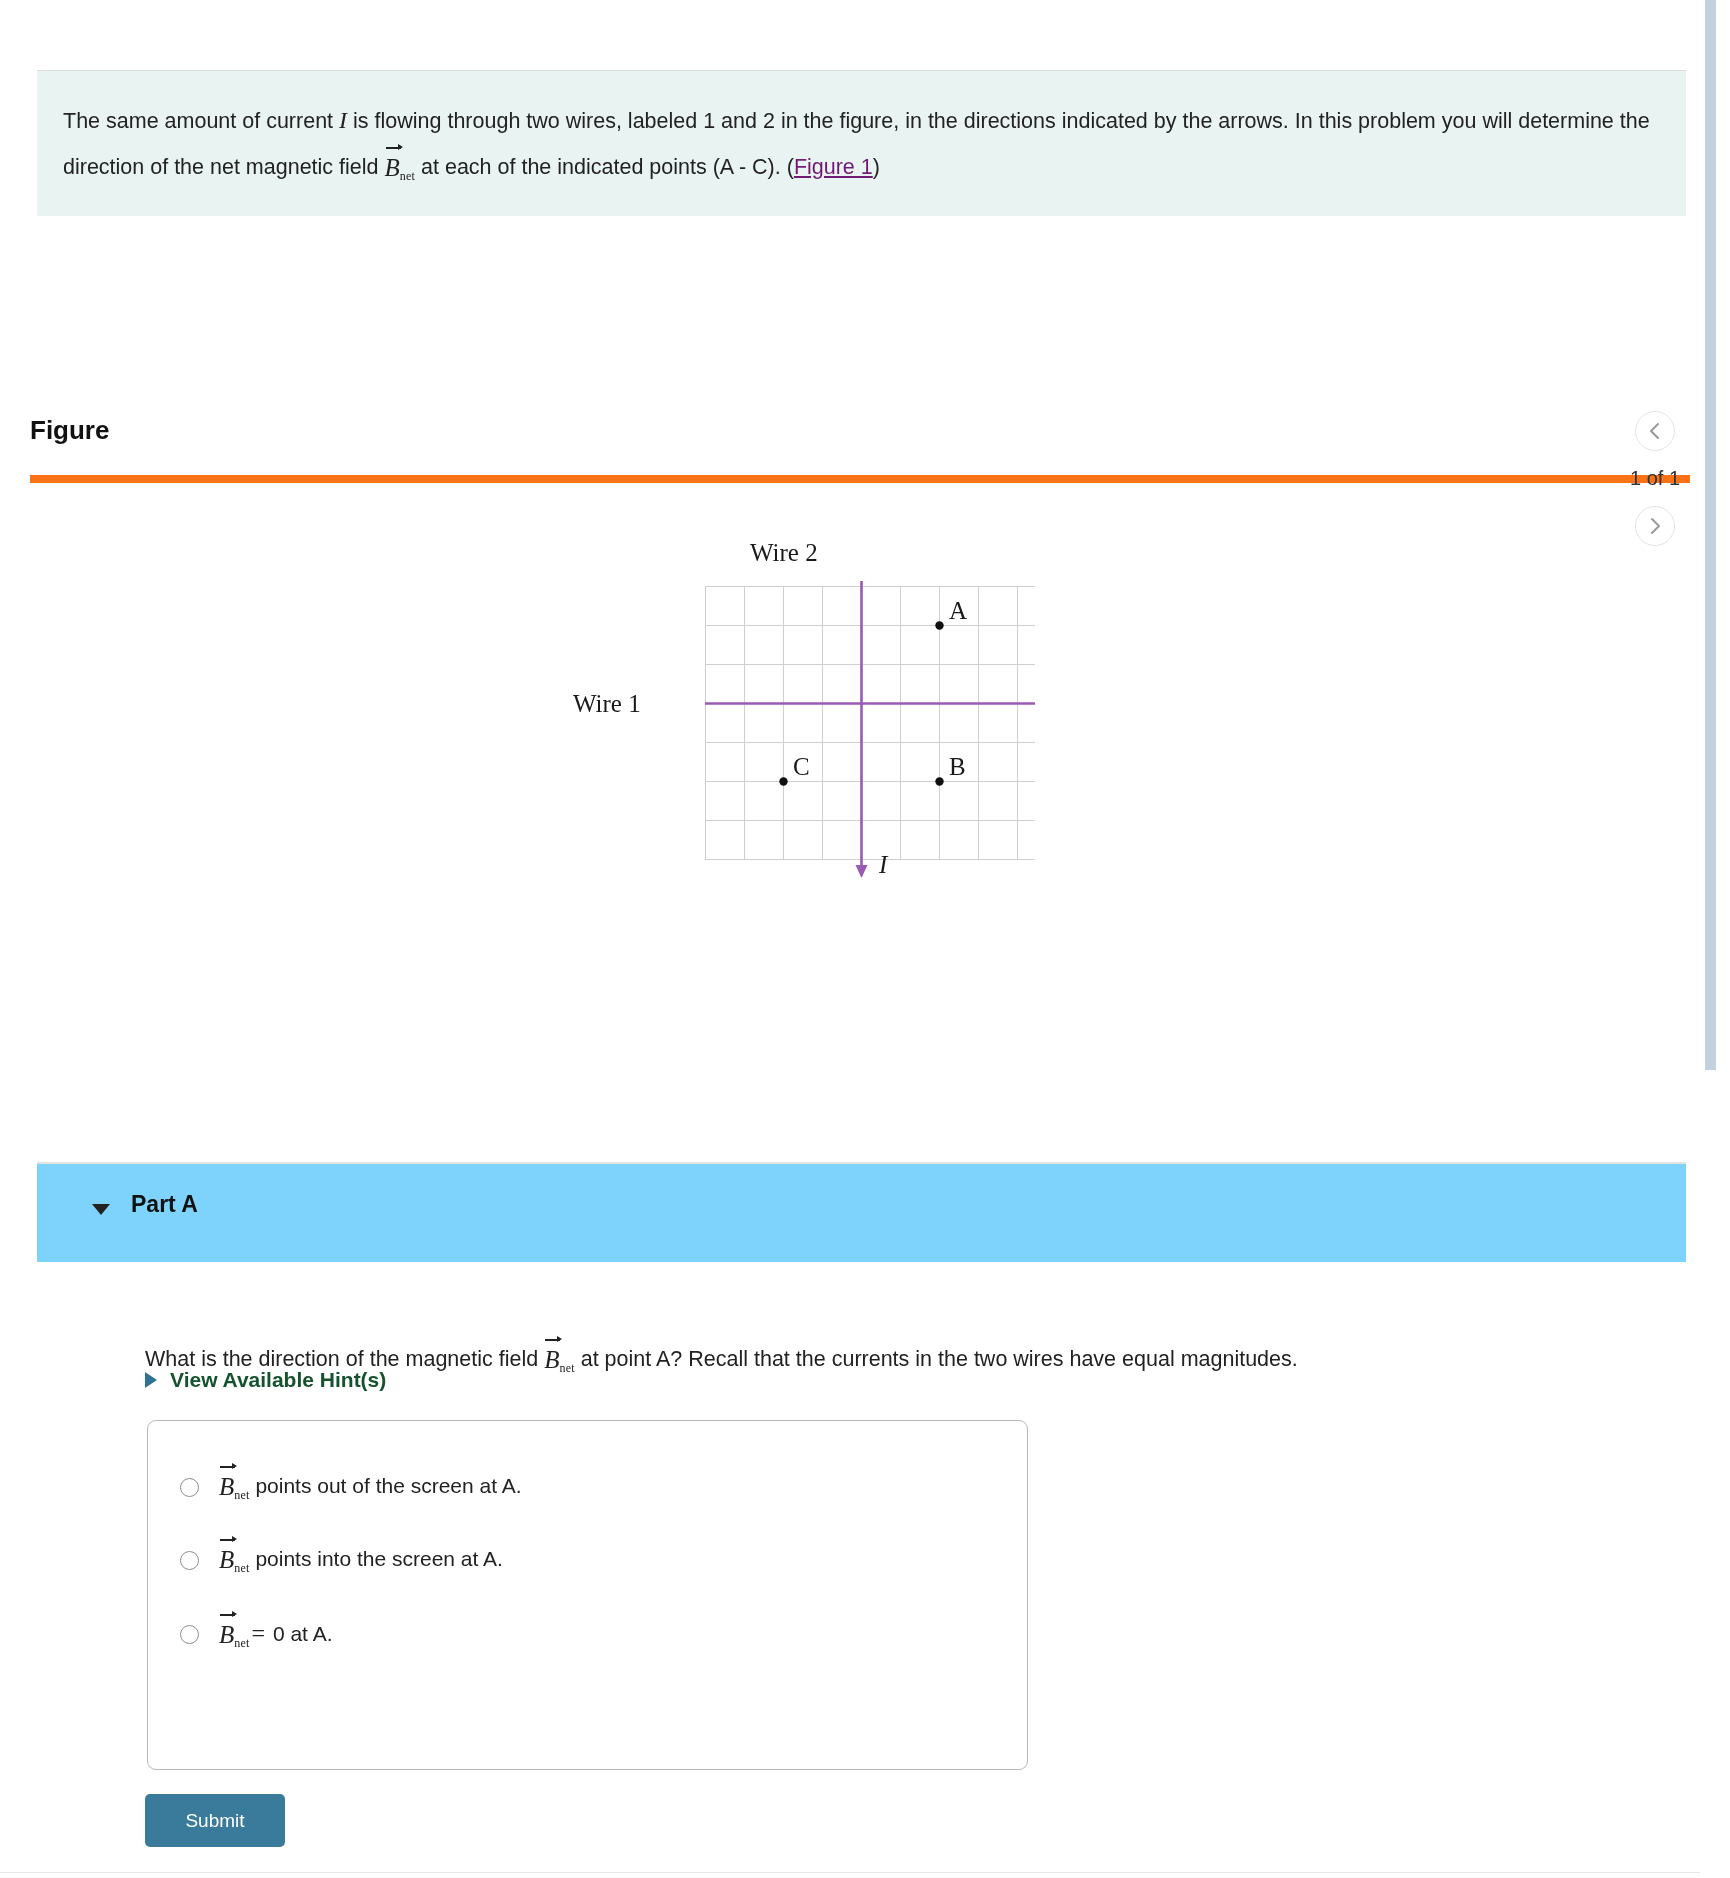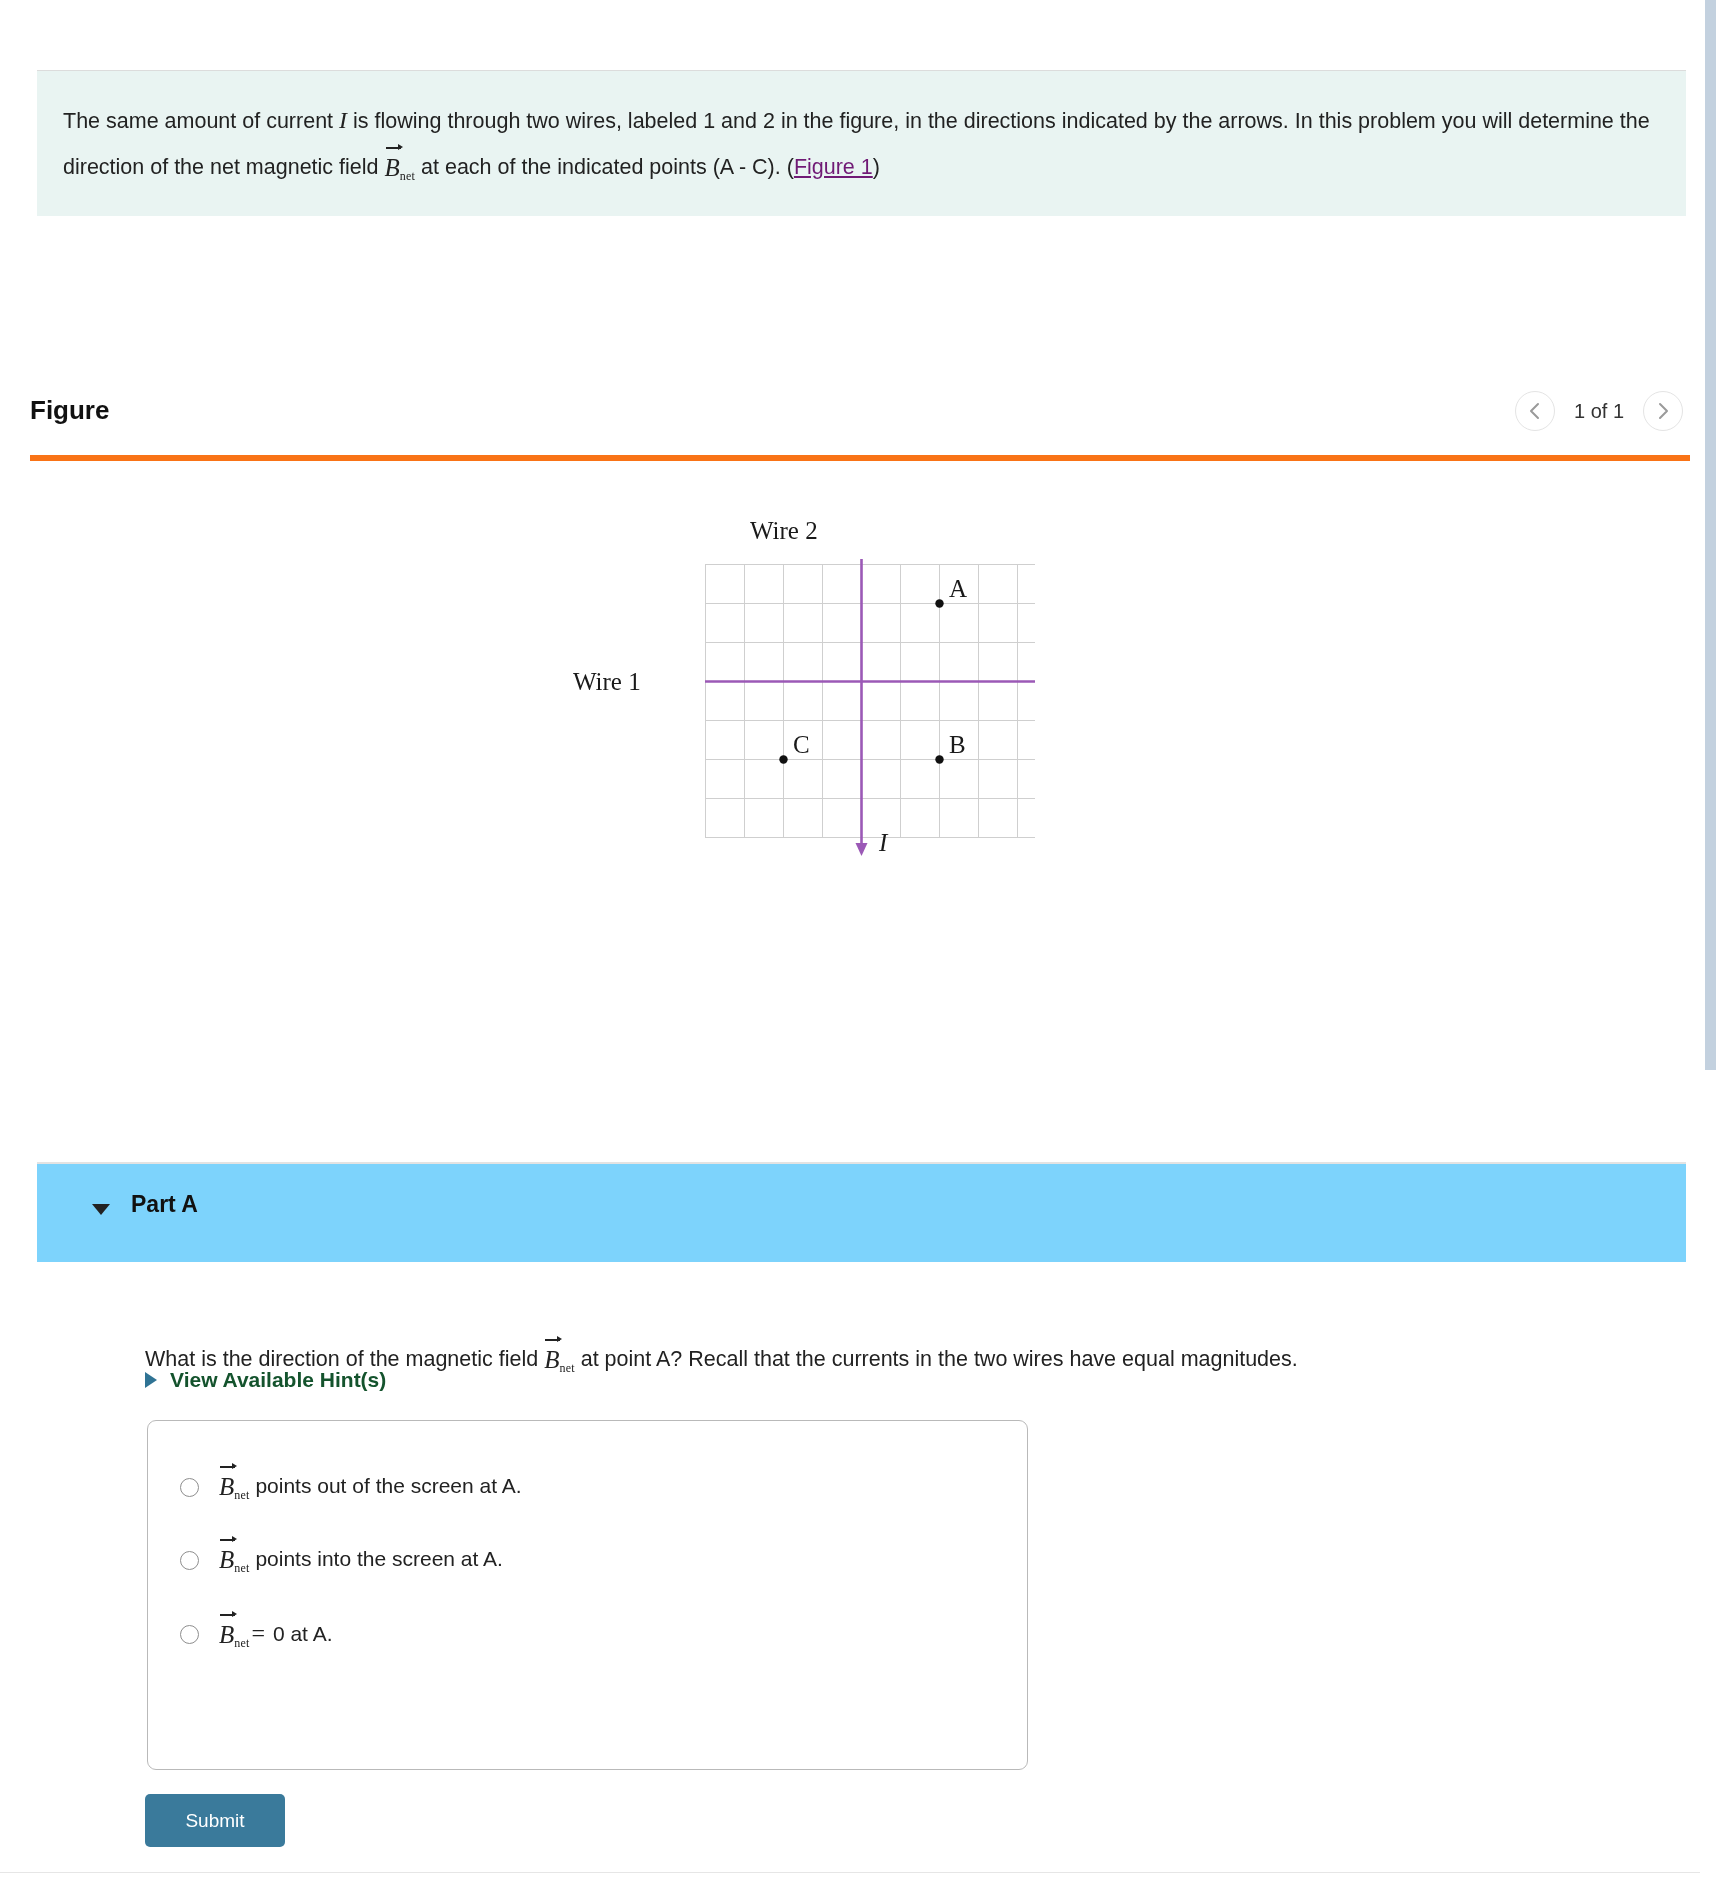--- a/index.html
+++ b/index.html
@@ -97,37 +97,39 @@
   
   .figure-section {
     position: absolute;
     left: 30px;
     top: 393px;
     width: 1660px;
   }
   .figure-head {
     position: relative;
     height: 62px;
-    border-bottom: 6px solid #f97316;
+    border-bottom: 8px solid #f97316;
+    margin-top: 20px;
   }
   .figure-title {
     position: absolute;
     left: 0;
     top: 2px;
     font-size: 26px;
     font-weight: bold;
     color: #111;
   }
   .figure-nav {
     position: absolute;
     right: 7px;
     top: -2px;
     display: flex;
     align-items: center;
     gap: 16px;
+    flex-direction: column;
   }
   .nav-circle {
     width: 40px;
     height: 40px;
     border-radius: 50%;
     border: 1.5px solid #e4e4e4;
     background: #fff;
     display: flex;
     align-items: center;
     justify-content: center;

